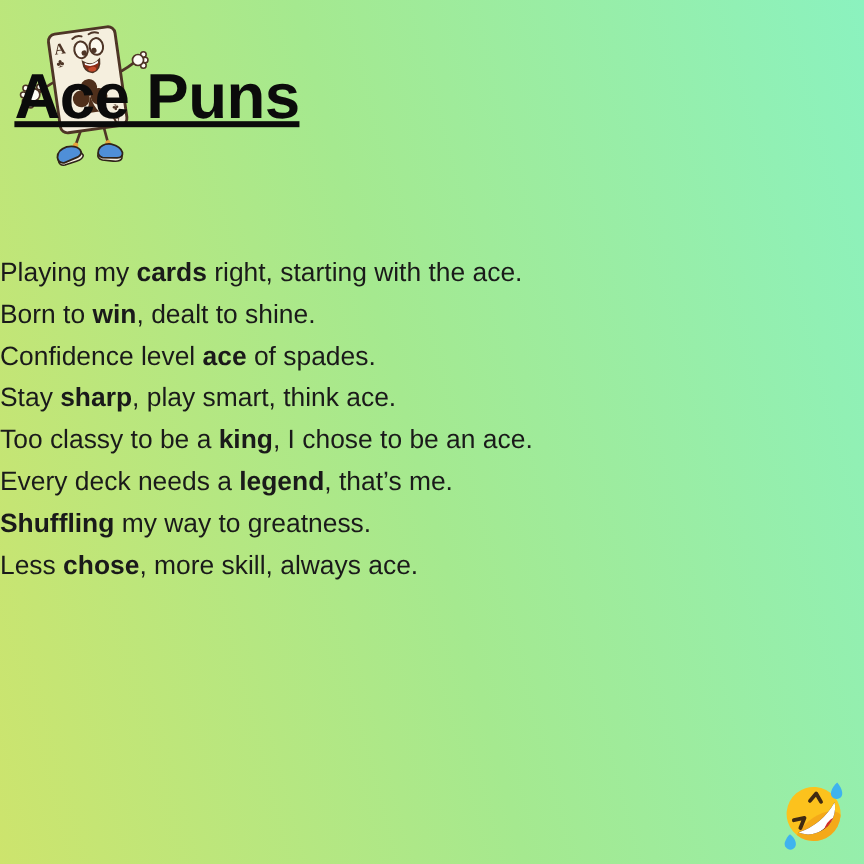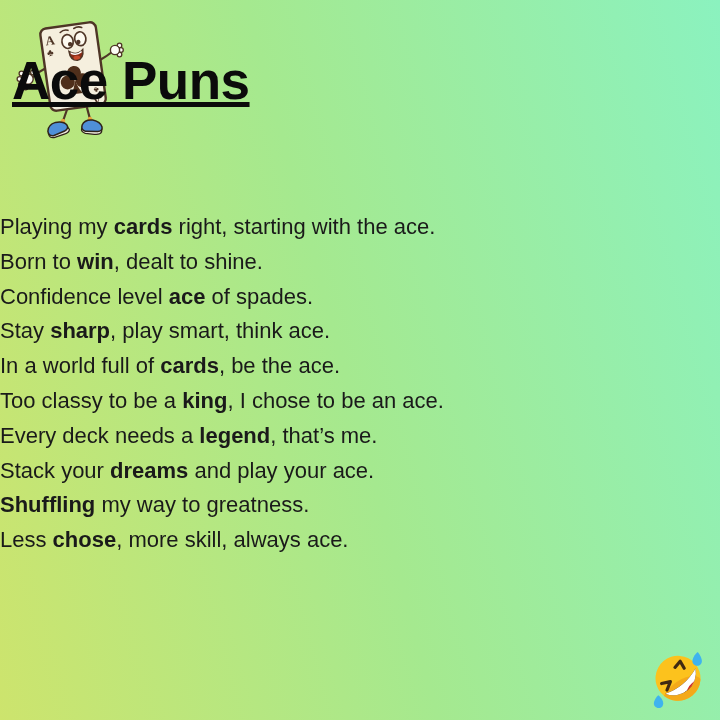--- a/index.html
+++ b/index.html
@@ -99,24 +99,22 @@
     </g>
   </svg>
 
   <div class="title">Ace Puns</div>
 
   <div class="puns" id="puns">
       <div class="pun-line"><span>Playing my </span><b>cards</b><span> right, starting with the ace.</span></div>
       <div class="pun-line"><span>Born to </span><b>win</b><span>, dealt to shine.</span></div>
       <div class="pun-line"><span>Confidence level </span><b>ace</b><span> of spades.</span></div>
       <div class="pun-line"><span>Stay </span><b>sharp</b><span>, play smart, think ace.</span></div>
-      <div class="pun-line"><span>In a world full of </span><b>cards</b><span>, be the ace.</span></div>
       <div class="pun-line"><span>Too classy to be a </span><b>king</b><span>, I chose to be an ace.</span></div>
       <div class="pun-line"><span>Every deck needs a </span><b>legend</b><span>, that’s me.</span></div>
-      <div class="pun-line"><span>Stack your </span><b>dreams</b><span> and play your ace.</span></div>
       <div class="pun-line"><b>Shuffling</b><span> my way to greatness.</span></div>
       <div class="pun-line"><span>Less </span><b>chose</b><span>, more skill, always ace.</span></div>
     </div>
 
   <svg class="emoji" viewBox="0 0 64 70" aria-hidden="true">
     <defs>
       <clipPath id="faceClip">
           <circle cx="32" cy="30" r="24"></circle>
         </clipPath>
       <clipPath id="mouthClip">

